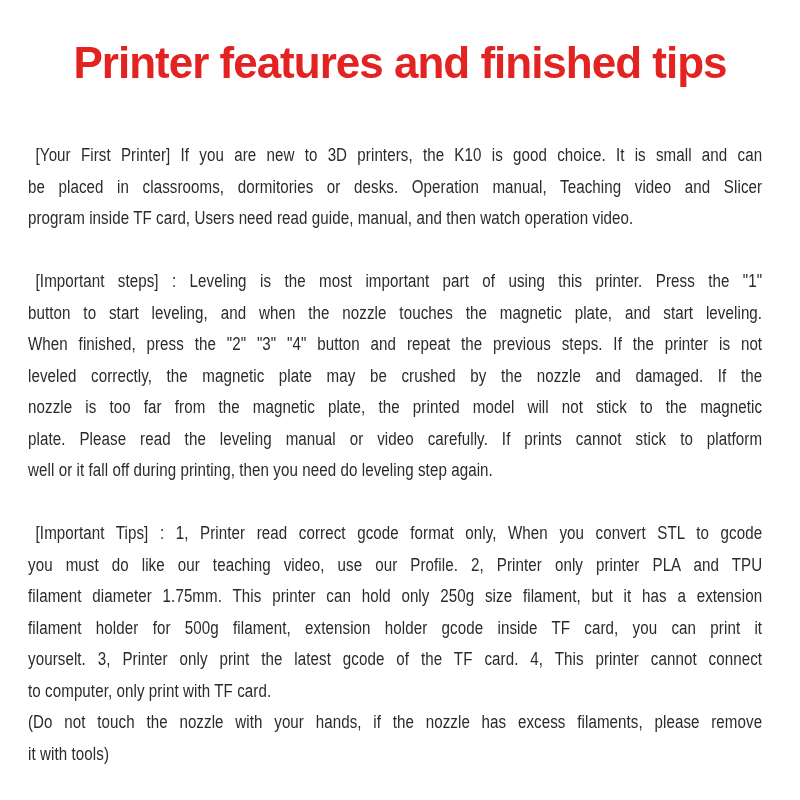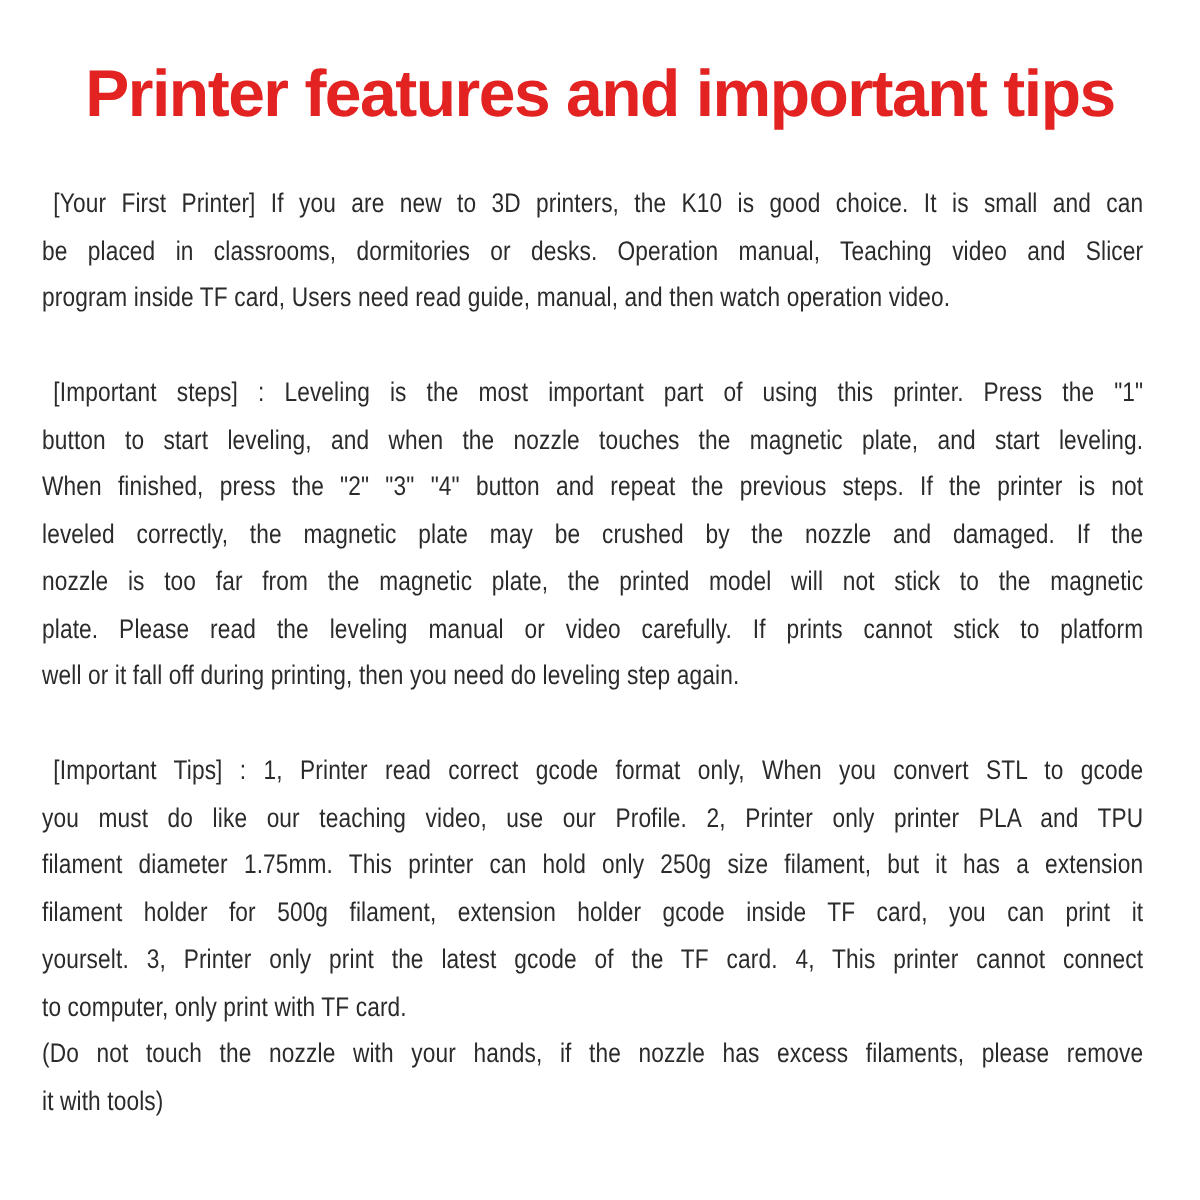--- a/index.html
+++ b/index.html
@@ -20,21 +20,21 @@
     text-align: center;
     font-size: 44px;
     font-weight: bold;
     letter-spacing: -1px;
     line-height: 1.15;
     color: var(--title-color, #e32222);
   }
   .content {
     position: absolute;
     left: 28px;
-    top: 120px;
+    top: 140px;
     width: 734px;
   }
   
   .scale {
     width: 874px;
     transform: scaleX(0.84);
     transform-origin: 0 0;
   }
   .para { margin: 0; }
   .para + .para { margin-top: 31.5px; }
@@ -49,21 +49,21 @@
   .line.j {
     text-align: justify;
     text-align-last: justify;
   }
   .line.ind { text-indent: 9px; }
 </style>
 </head>
 <body style="--title-color: #e32222; --body-color: #2b2b2b; background: rgb(255, 255, 255);">
 
 <div class="page">
-  <h1 class="title">Printer features and important tips</h1>
+  <h1 class="title">Printer features and finished tips</h1>
 
   <div class="content">
     <div class="scale" id="text-root">
         <div class="para">
           <div class="line j ind">[Your First Printer] If you are new to 3D printers, the K10 is good choice. It is small and can</div>
           <div class="line j">be placed in classrooms, dormitories or desks. Operation manual, Teaching video and Slicer</div>
           <div class="line">program inside TF card, Users need read guide, manual, and then watch operation video.</div>
         </div>
         <div class="para">
           <div class="line j ind">[Important steps] : Leveling is the most important part of using this printer. Press the "1"</div>

